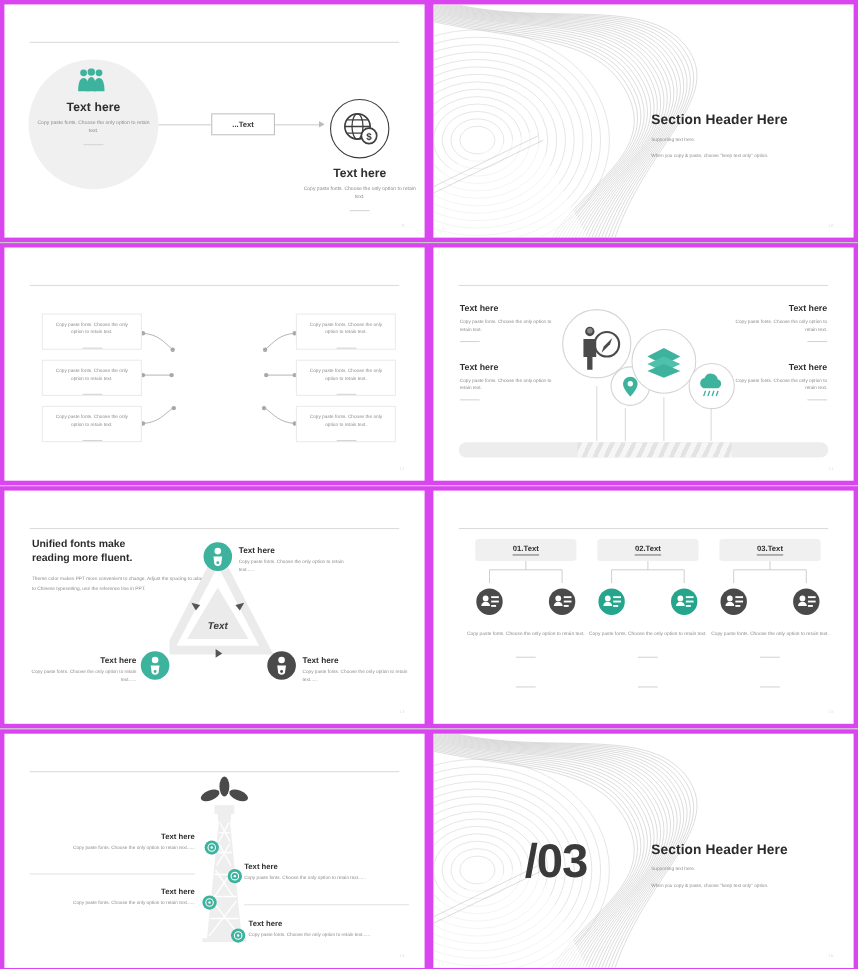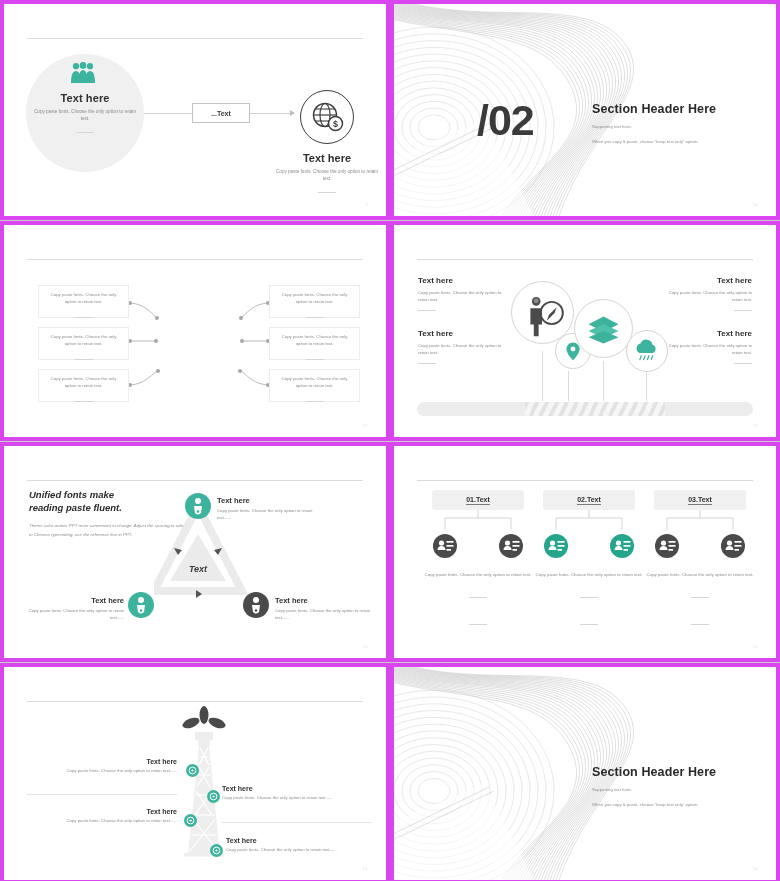--- a/index.html
+++ b/index.html
@@ -247,21 +247,20 @@
             <ellipse cx="40" cy="128" rx="104" ry="90"></ellipse>
           <ellipse cx="40" cy="128" rx="112" ry="97"></ellipse>
             <ellipse cx="40" cy="128" rx="120" ry="104"></ellipse>
         </g>
         <path d="M0 160 L90 120 L140 220 L0 220 Z" fill="#ffffff" opacity="0.55"></path>
         <g fill="none" stroke="#b0b0b0" stroke-width="0.4">
           <path d="M0 172 L95 124"></path>
             <path d="M0 178 L100 128"></path>
         </g>
       </svg>
-      <div class="sec-num">/02</div>
       <div class="sec-head">
         <h2>Section Header Here</h2>
         <p>Supporting text here.</p>
         <p>When you copy &amp; paste, choose "keep text only" option.</p>
       </div>
       <div class="pagenum">10</div>
     </div>
   </div>
 
   <div class="slide">
@@ -390,23 +389,23 @@
       </div>
 
       <div class="pagenum">11</div>
     </div>
   </div>
 
   <div class="slide">
     <div class="slide-inner">
       <div class="hrule"></div>
 
-      <div class="s5-headline" style="left:25px; top:42px;font-style:italic;">
+      <div class="s5-headline" style="left:25px; top:42px;">
         <h3>Unified fonts make</h3>
-        <h3>reading paste fluent.</h3>
+        <h3>reading more fluent.</h3>
         <p>Theme color makes PPT more convenient to change. Adjust the spacing to adapt to Chinese typesetting, use the reference line in PPT.</p>
       </div>
 
       <svg style="position:absolute;left:150px;top:50px;width:140px;height:130px">
         <path d="M44 10 L88 95 L0 95 Z" fill="none" stroke="#ebebeb" stroke-width="8"></path>
         <path d="M44 38 L72 85 L16 85 Z" fill="#ebebeb"></path>
         <path d="M24 59 L20 52 L28 54 Z" fill="#555"></path>
         <path d="M64 59 L68 52 L60 54 Z" fill="#555"></path>
         <path d="M48 98 L42 94 L42 102 Z" fill="#555"></path>
         <text x="44" y="76" font-size="9" font-style="italic" font-weight="bold" fill="#3a3a3a" text-anchor="middle" font-family="Liberation Sans, sans-serif">Text</text>
@@ -689,20 +688,21 @@
             <ellipse cx="40" cy="128" rx="104" ry="90"></ellipse>
           <ellipse cx="40" cy="128" rx="112" ry="97"></ellipse>
             <ellipse cx="40" cy="128" rx="120" ry="104"></ellipse>
         </g>
         <path d="M0 160 L90 120 L140 220 L0 220 Z" fill="#ffffff" opacity="0.55"></path>
         <g fill="none" stroke="#b0b0b0" stroke-width="0.4">
           <path d="M0 172 L95 124"></path>
             <path d="M0 178 L100 128"></path>
         </g>
       </svg>
+      <div class="sec-num">/03</div>
       <div class="sec-head">
         <h2>Section Header Here</h2>
         <p>Supporting text here.</p>
         <p>When you copy &amp; paste, choose "keep text only" option.</p>
       </div>
       <div class="pagenum">16</div>
     </div>
   </div>
 
 </div>

